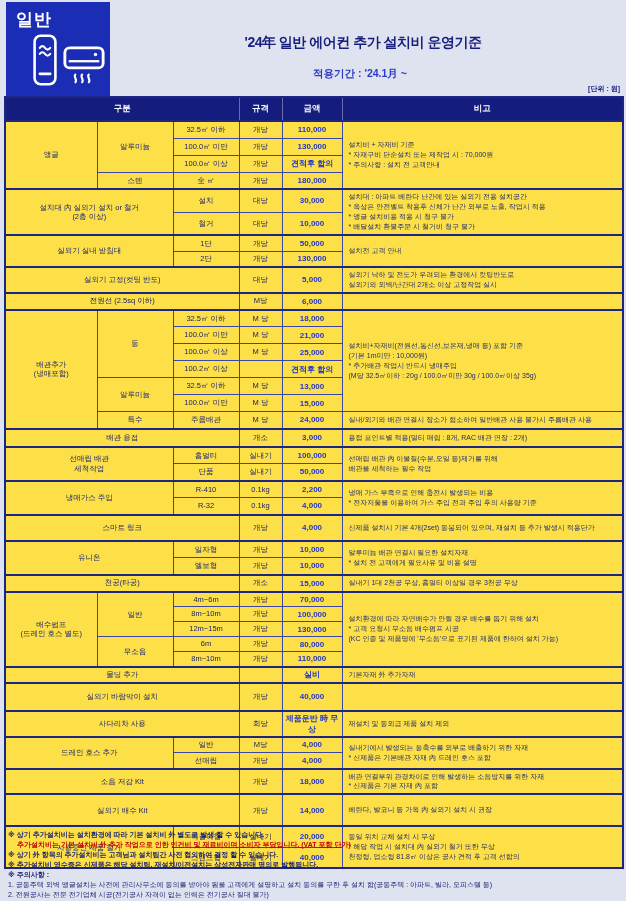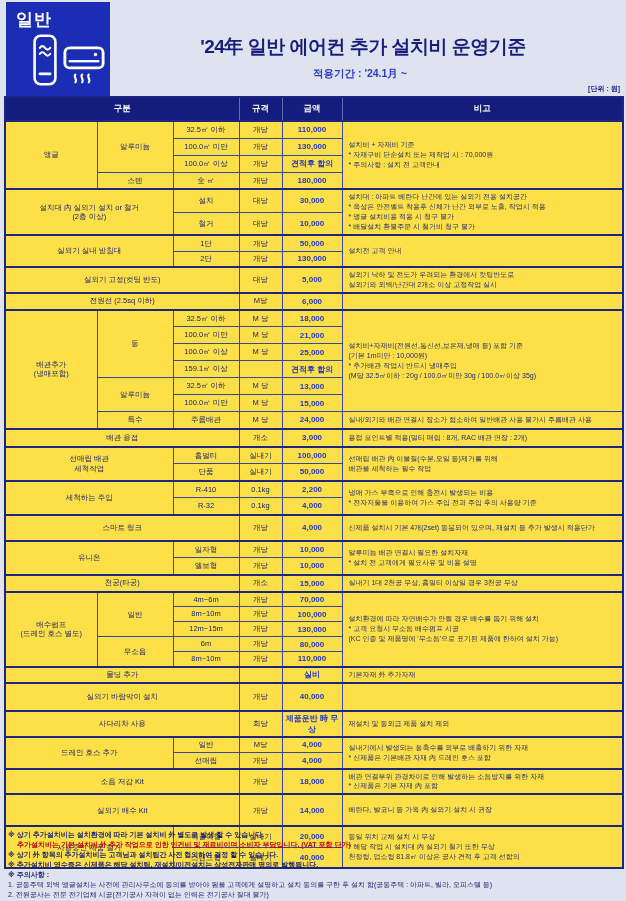--- a/index.html
+++ b/index.html
@@ -11,21 +11,21 @@
   
   .badge{
     position:absolute;left:6px;top:2px;width:104px;height:94px;
     background:#1a2db4;color:#fff;
   }
   .badge-label{font-size:17px;font-weight:bold;margin:6px 0 0 10px;letter-spacing:1px}
   .icon-stand{position:absolute;left:26px;top:32px}
   .icon-wall{position:absolute;left:56px;top:42px}
   .page-title{
     position:absolute;left:112px;top:34px;width:502px;text-align:center;
-    font-size:19px;font-weight:bold;color:#171e7e;letter-spacing:-0.5px;white-space:nowrap;
+    font-size:14px;font-weight:bold;color:#171e7e;letter-spacing:-0.5px;white-space:nowrap;
   }
   .period{
     position:absolute;left:130px;top:67px;width:460px;text-align:center;
     font-size:10.5px;font-weight:bold;color:#2b3bc7;
   }
   .unit{
     position:absolute;right:6px;top:84px;
     font-size:7px;font-weight:bold;color:#171e7e;
   }
   
@@ -185,21 +185,21 @@
         <td class="cat">100.0㎡ 미만</td>
         <td class="spec">M 당</td>
         <td class="amt">21,000</td>
       </tr>
       <tr style="height: 17px;">
         <td class="cat">100.0㎡ 이상</td>
         <td class="spec">M 당</td>
         <td class="amt">25,000</td>
       </tr>
       <tr style="height: 17px;">
-        <td class="cat">159.1㎡ 이상</td>
+        <td class="cat">100.2㎡ 이상</td>
         <td class="spec"></td>
         <td class="amt">견적후 합의</td>
       </tr>
       <tr style="height: 17px;">
         <td rowspan="2" class="cat">알루미늄</td>
         <td class="cat">32.5㎡ 이하</td>
         <td class="spec">M 당</td>
         <td class="amt">13,000</td>
       </tr>
       <tr style="height: 17px;">
@@ -232,21 +232,21 @@
         <td rowspan="2" class="note">선매립 배관 內 이물질(수분,오일 등)제거를 위해<br>배관을 세척하는 필수 작업</td>
       </tr>
       <tr style="height: 17px;">
         <td class="cat">단품</td>
         <td class="spec">실내기</td>
         <td class="amt">50,000</td>
       </tr>
     </tbody>
     <tbody>
       <tr style="height: 17px;">
-        <td colspan="2" rowspan="2" class="cat">세척하는 주입</td>
+        <td colspan="2" rowspan="2" class="cat">냉매가스 주입</td>
         <td class="cat">R-410</td>
         <td class="spec">0.1kg</td>
         <td class="amt">2,200</td>
         <td rowspan="2" class="note">냉매 가스 부족으로 인해 충전시 발생되는 비용<br>* 전자저울을 이용하여 가스 주입 전과 주입 후의 사용량 기준</td>
       </tr>
       <tr style="height: 17px;">
         <td class="cat">R-32</td>
         <td class="spec">0.1kg</td>
         <td class="amt">4,000</td>
       </tr>

